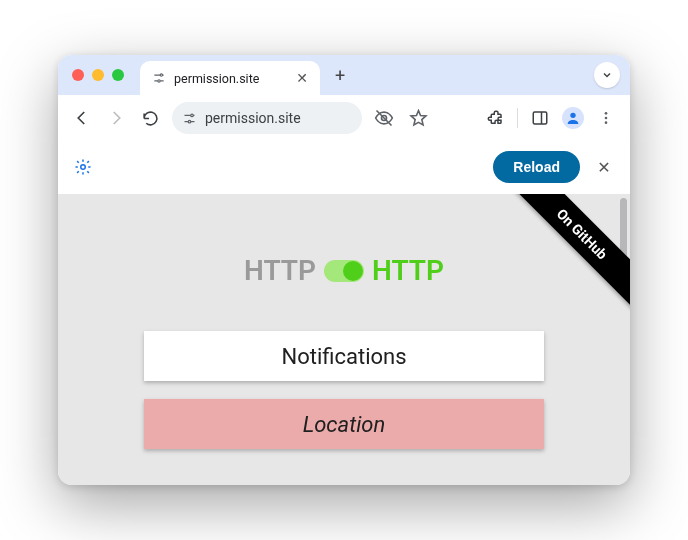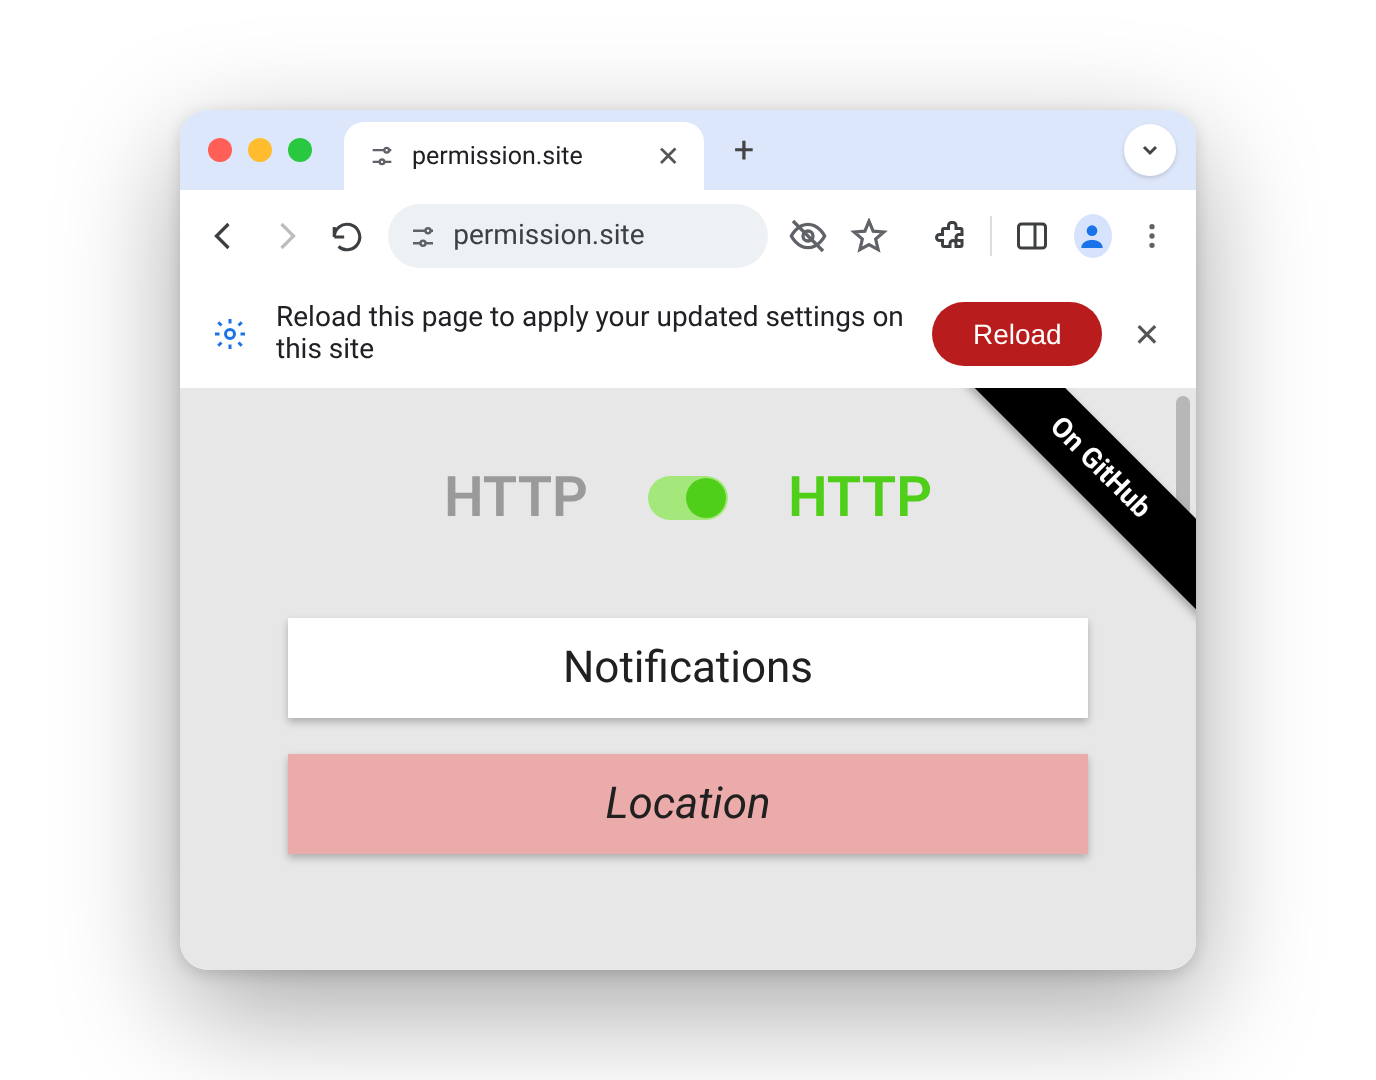--- a/index.html
+++ b/index.html
@@ -6,21 +6,21 @@
     body {
       font-family: -apple-system, BlinkMacSystemFont, "Segoe UI", Roboto, sans-serif;
       background: #fff;
       display: flex;
       align-items: center;
       justify-content: center;
       height: 540px;
       width: 688px;
     }
     .window {
-      width: 508px;
+      width: 572px;
       height: 430px;
       background: #fff;
       border-radius: 14px;
       box-shadow: 0 20px 60px rgba(0,0,0,0.35), 0 2px 8px rgba(0,0,0,0.15);
       overflow: hidden;
       display: flex;
       flex-direction: column;
       position: relative;
     }
     
@@ -85,27 +85,27 @@
       align-items:center;
       gap:14px;
       padding: 10px 16px;
       background:#fff;
       font-size:14px;
       color:#202124;
       border-bottom:1px solid rgba(0,0,0,0.0);
       box-shadow: 0 1px 0 rgba(0,0,0,0.04);
     }
     .reload-btn {
-      background:#b91c1c;
+      background:#0369a1;
       color:#fff;
       border:none;
       border-radius:18px;
       padding:8px 20px;
       font-size:14px;
-      font-weight:400;
+      font-weight:700;
       margin-left:auto;
     }
     .info-close { color:#555; width:20px; text-align:center; font-size:16px;}
     
     .content {
       flex:1;
       position:relative;
       background:#e7e7e7;
       overflow:hidden;
     }
@@ -128,22 +128,22 @@
       text-align:center;
       font-weight:700;
       font-size:14px;
       padding:8px 0;
       box-shadow:0 2px 4px rgba(0,0,0,0.3);
     }
     .proto {
       display:flex;
       align-items:center;
       justify-content:center;
-      gap:30px;
-      margin-top:38px;
+      gap:8px;
+      margin-top:60px;
       font-size:28px;
       font-weight:600;
     }
     .http { color:#9a9a9a; }
     .https { color:#4fcf1a; }
     .switch {
       width:40px; height:22px; border-radius:11px; background:#a4e77a; position:relative;
     }
     .switch::after {
       content:""; position:absolute; right:1px; top:1px; width:20px; height:20px; border-radius:50%; background:#4fcf1a;
@@ -253,21 +253,20 @@
     </div>
   </div>
 
   <div class="infobar">
     <span>
       <svg width="18" height="18" viewBox="0 0 24 24" fill="none" stroke="#1a73e8" stroke-width="2">
           <circle cx="12" cy="12" r="3"></circle>
           <path d="M12 2v3M12 19v3M4.2 4.2l2.1 2.1M17.7 17.7l2.1 2.1M2 12h3M19 12h3M4.2 19.8l2.1-2.1M17.7 6.3l2.1-2.1"></path>
         </svg>
     </span>
-    <span>Reload this page to apply your updated settings on this site</span>
     <button class="reload-btn">Reload</button>
     <span class="info-close">✕</span>
   </div>
 
   <div class="content">
     <div class="scrollbar"></div>
     <div class="ribbon">On GitHub</div>
 
     <div class="proto">
       <span class="http">HTTP</span>

